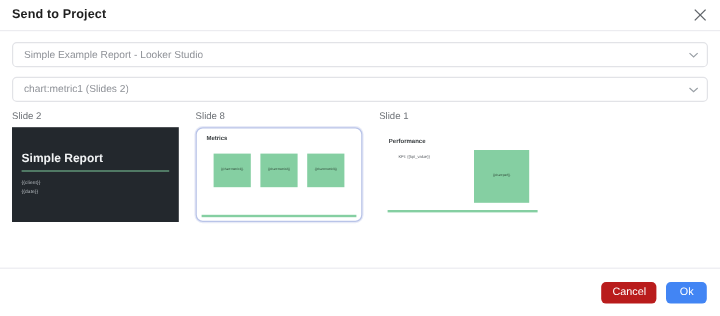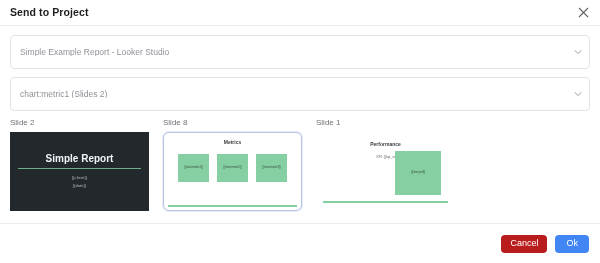--- a/index.html
+++ b/index.html
@@ -59,21 +59,21 @@
 
   
   .dialog-body {
     flex: 1 1 auto;
     padding: 9px 10px 0 10px;
     box-sizing: border-box;
   }
 
   .select-field {
     position: relative;
-    height: 34px;
+    height: 21px;
     border: 1px solid #e2e3e7;
     border-radius: 4px;
     background: #ffffff;
     margin-bottom: 8px;
     display: flex;
     align-items: center;
     padding: 0 22px 0 9px;
     box-sizing: border-box;
     cursor: pointer;
   }
@@ -117,21 +117,20 @@
     line-height: 1;
   }
 
   .thumb {
     position: relative;
     width: 139px;
     height: 79px;
     box-sizing: border-box;
     overflow: hidden;
     cursor: pointer;
-    text-align: center;
   }
 
   
   .thumb-dark {
     background: #23282d;
     padding: 0 8px;
     display: flex;
     flex-direction: column;
     justify-content: center;
   }

